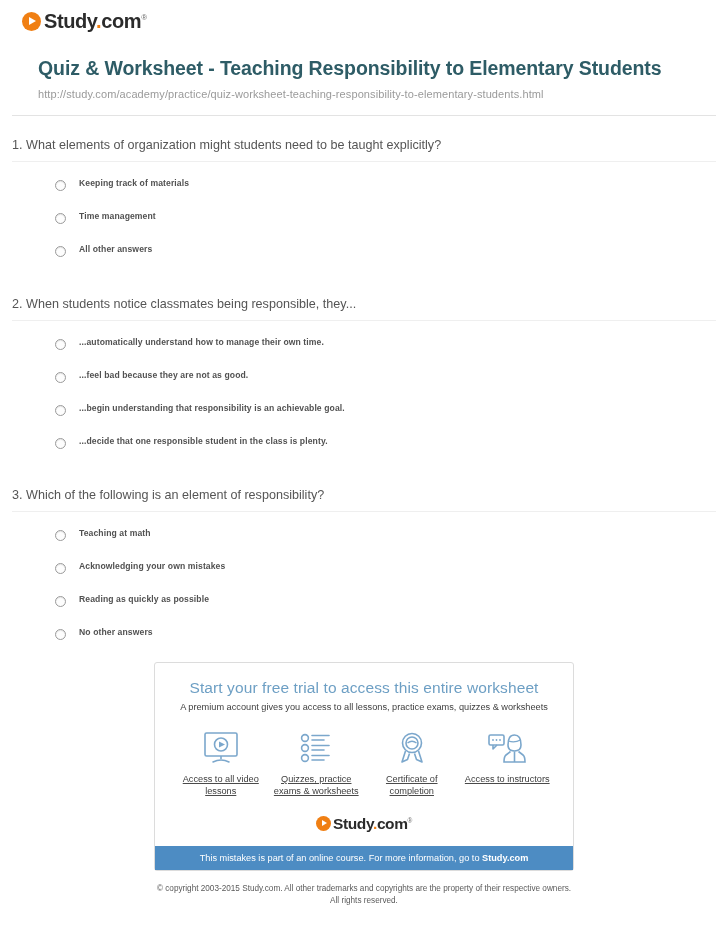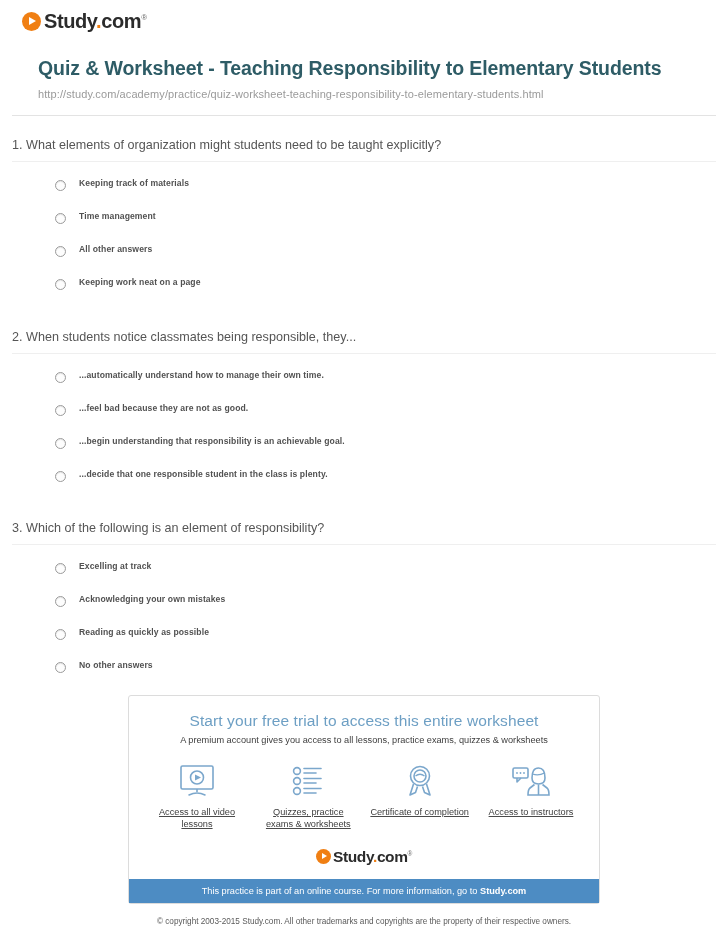--- a/index.html
+++ b/index.html
@@ -138,21 +138,21 @@
   .q-gap-1 { margin-bottom: 40px; }
   .q-gap-2 { margin-bottom: 39px; }
 
   
   .promo-wrap {
     display: flex;
     justify-content: center;
     margin-top: 22px;
   }
   .promo-card {
-    width: 472px;
+    width: 420px;
     border: 1px solid #dcdcdc;
     border-radius: 3px;
     background: #ffffff;
     box-sizing: border-box;
     padding: 16px 10px 0 10px;
   }
   .promo-headline {
     text-align: center;
     font-size: 15.5px;
     color: #6d9fc4;
@@ -257,24 +257,20 @@
         <span class="answer-label">Keeping track of materials</span>
       </li>
       <li class="answer-item">
         <span class="radio-glyph"></span>
         <span class="answer-label">Time management</span>
       </li>
       <li class="answer-item">
         <span class="radio-glyph"></span>
         <span class="answer-label">All other answers</span>
       </li>
-      <li class="answer-item">
-        <span class="radio-glyph"></span>
-        <span class="answer-label">Keeping work neat on a page</span>
-      </li>
     </ul>
   </div>
 
   <div class="question-block q-gap-2">
     <p class="question-text">2. When students notice classmates being responsible, they...</p>
     <hr class="question-rule">
     <ul class="answer-list">
       <li class="answer-item">
         <span class="radio-glyph"></span>
         <span class="answer-label">...automatically understand how to manage their own time.</span>
@@ -293,21 +289,21 @@
       </li>
     </ul>
   </div>
 
   <div class="question-block">
     <p class="question-text">3. Which of the following is an element of responsibility?</p>
     <hr class="question-rule">
     <ul class="answer-list">
       <li class="answer-item">
         <span class="radio-glyph"></span>
-        <span class="answer-label">Excelling at track</span>
+        <span class="answer-label">Teaching at math</span>
       </li>
       <li class="answer-item">
         <span class="radio-glyph"></span>
         <span class="answer-label">Acknowledging your own mistakes</span>
       </li>
       <li class="answer-item">
         <span class="radio-glyph"></span>
         <span class="answer-label">Reading as quickly as possible</span>
       </li>
       <li class="answer-item">
@@ -386,21 +382,21 @@
         <div class="feature-label">Access to instructors</div>
       </div>
 
     </div>
 
     <div class="promo-logo">
       <span class="brand-mark"></span>
       <span class="brand-text"><span>Study</span><span class="brand-dot">.</span><span>com</span><span class="brand-tm">®</span></span>
     </div>
 
-    <div class="promo-bar"><span>This practice is part of an online course. For more information, go to </span><b>Study.com</b></div>
+    <div class="promo-bar"><span>This mistakes is part of an online course. For more information, go to </span><b>Study.com</b></div>
 
   </div>
 </div>
 
 <div class="footer">
   <div>© copyright 2003-2015 Study.com. All other trademarks and copyrights are the property of their respective owners.</div>
   <div>All rights reserved.</div>
 </div>
 
 </body></html>

